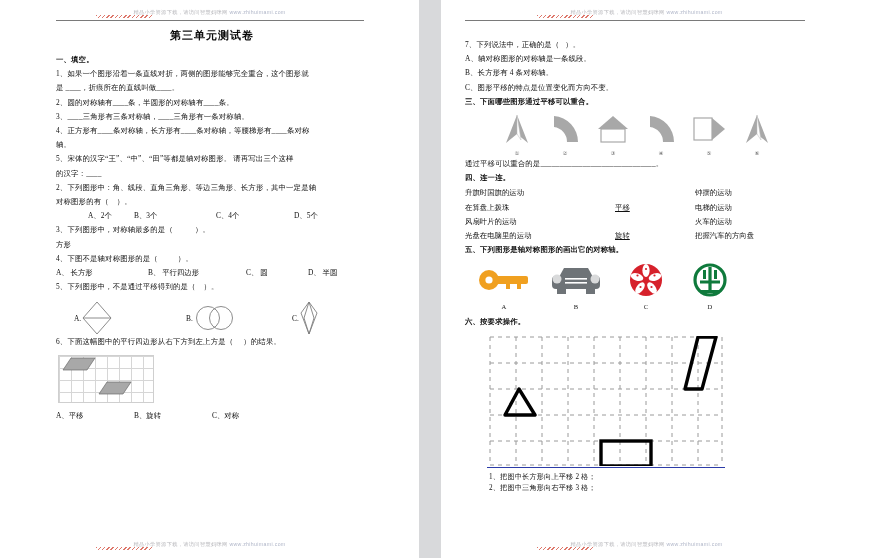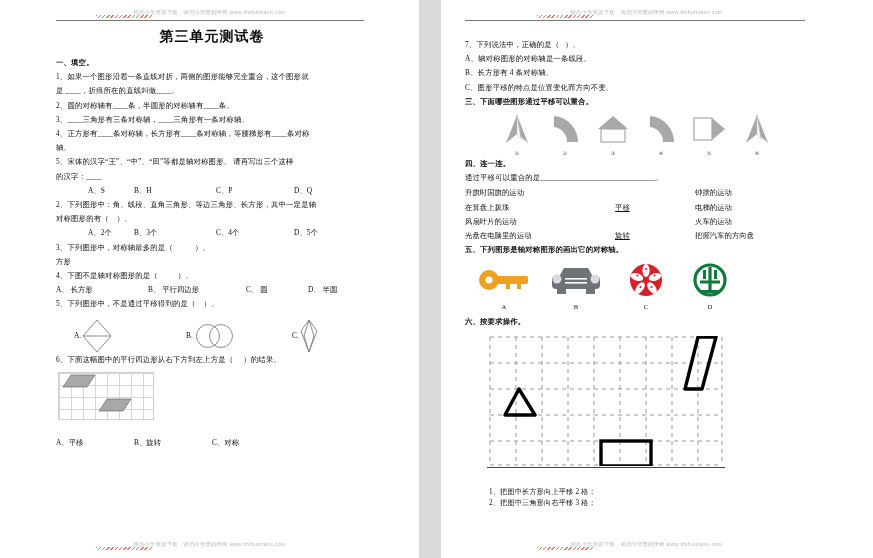--- a/index.html
+++ b/index.html
@@ -70,21 +70,21 @@
   .hdr-rule-l { left: 56px; width: 308px; }
   .hdr-rule-r { left: 24px; width: 340px; }
 
   
   .body-l { position: absolute; left: 56px; top: 28px; width: 312px; }
   .body-r { position: absolute; left: 24px; top: 28px; width: 340px; }
 
   .title {
     text-align: center;
     font-weight: bold;
-    font-size: 14px;
+    font-size: 11px;
     letter-spacing: 1px;
     margin-bottom: 10px;
     color: #0b0b0b;
   }
   .ln {
     font-size: 7.4px;
     line-height: 14.2px;
     color: #111;
     letter-spacing: .15px;
     white-space: pre-wrap;
@@ -144,21 +144,21 @@
   
   .fgwrap { position: relative; height: 142px; margin-top: 6px; margin-left: 24px;}
   .fgrid {
     position: absolute; left: 0; top: 0;
     width: 234px; height: 130px;
   }
   .fg-line-blue {
     position: absolute; left: -2px; top: 131px; width: 238px; height: 1.6px;
     background: #2b3ba8;
   }
-  .fgtext { position: absolute; top: 151px; left: 0; }
+  .fgtext { position: absolute; top: 136px; left: 0; }
   .fgtext .ln { font-size: 7.2px; line-height: 11px; }
 </style>
 </head>
 <body>
 
 <div class="viewport">
 
   <div class="gutter"></div>
   <div class="gutter-r"></div>
   <div class="page-right-edge"></div>
@@ -179,26 +179,20 @@
       <div class="ln">1、如果一个图形沿着一条直线对折，两侧的图形能够完全重合，这个图形就</div>
       <div class="ln">是 ____，折痕所在的直线叫做____。</div>
       <div class="ln">2、圆的对称轴有____条，半圆形的对称轴有____条。</div>
       <div class="ln">3、____三角形有三条对称轴，____三角形有一条对称轴。</div>
       <div class="ln">4、正方形有____条对称轴，长方形有____条对称轴，等腰梯形有____条对称</div>
       <div class="ln">轴。</div>
       <div class="ln">5、宋体的汉字“王”、“中”、“田”等都是轴对称图形。 请再写出三个这样</div>
       <div class="ln">的汉字：____</div>
 
 
-      <div class="opts">
-        <span class="o1">A、S</span>
-        <span class="o2">B、H</span>
-        <span class="o3">C、P</span>
-        <span class="o4">D、Q</span>
-      </div>
 
       <div class="ln">2、下列图形中：角、线段、直角三角形、等边三角形、长方形，其中一定是轴</div>
       <div class="ln">对称图形的有（    ）。</div>
       <div class="opts">
         <span class="o1">A、2个</span>
         <span class="o2">B、3个</span>
         <span class="o3">C、4个</span>
         <span class="o4">D、5个</span>
       </div>
 
@@ -244,21 +238,21 @@
       <div class="ln">6、下面这幅图中的平行四边形从右下方到左上方是（     ）的结果。</div>
 
       <div class="q6wrap">
         <div class="q6grid"></div>
         <svg width="100" height="50" viewBox="0 0 100 50" style="position:absolute;left:0;top:0">
           <polygon points="9,2 33,2 25,14 1,14" fill="#a8a8a8" stroke="#6a6a6a" stroke-width="0.7" transform="translate(4,1)"></polygon>
           <polygon points="45,26 69,26 61,38 37,38" fill="#a8a8a8" stroke="#6a6a6a" stroke-width="0.7" transform="translate(4,1)"></polygon>
         </svg>
       </div>
 
-      <div class="opts" style="margin-top:12px">
+      <div class="opts" style="margin-top:2px">
         <span style="width:78px">A、平移</span>
         <span style="width:78px">B、旋转</span>
         <span style="width:78px">C、对称</span>
       </div>
     </div>
 
     <div class="wm wm-bot">
       <span>精品小学资源下载，请访问智慧妈咪网 </span><span class="url">www.zhihuimami.com</span>
       <span class="wm-squiggle"></span>
     </div>
@@ -323,23 +317,23 @@
 
         <div class="s3cell" style="left:240px">
           <svg width="34" height="32" viewBox="0 0 34 32">
             <polygon points="17,2 28,30 17,21 6,30" fill="#a8a8a8"></polygon>
             <polygon points="17,2 17,21 21,27" fill="#ffffff" stroke="#bdbdbd" stroke-width="0.5"></polygon>
           </svg>
           <div class="s3num">⑥</div>
         </div>
       </div>
 
+      <div class="ln">通过平移可以重合的是______________________________。</div>
+
       <div class="ln b">四、连一连。</div>
-
-      <div class="ln">通过平移可以重合的是______________________________。</div>
 
       <div class="match">
         <div class="mrow">
           <span class="mcol-l">升旗时国旗的运动</span>
           <span class="mcol-c"></span>
           <span class="mcol-r">钟摆的运动</span>
         </div>
         <div class="mrow">
           <span class="mcol-l">在算盘上拨珠</span>
           <span class="mcol-c">平移</span>

